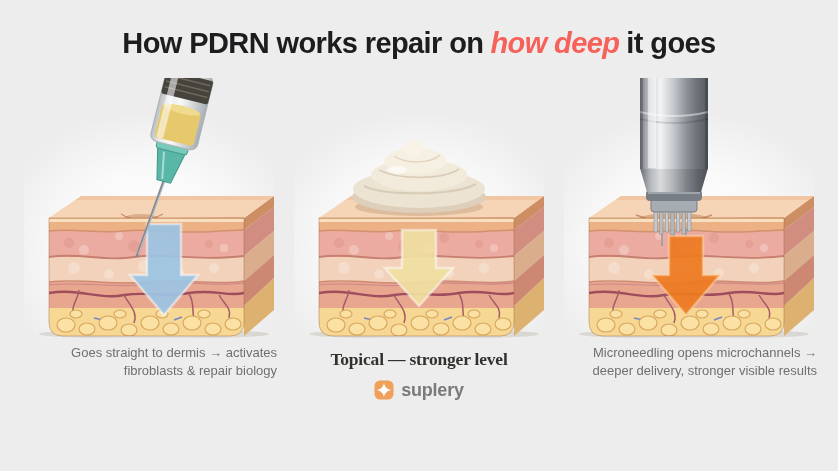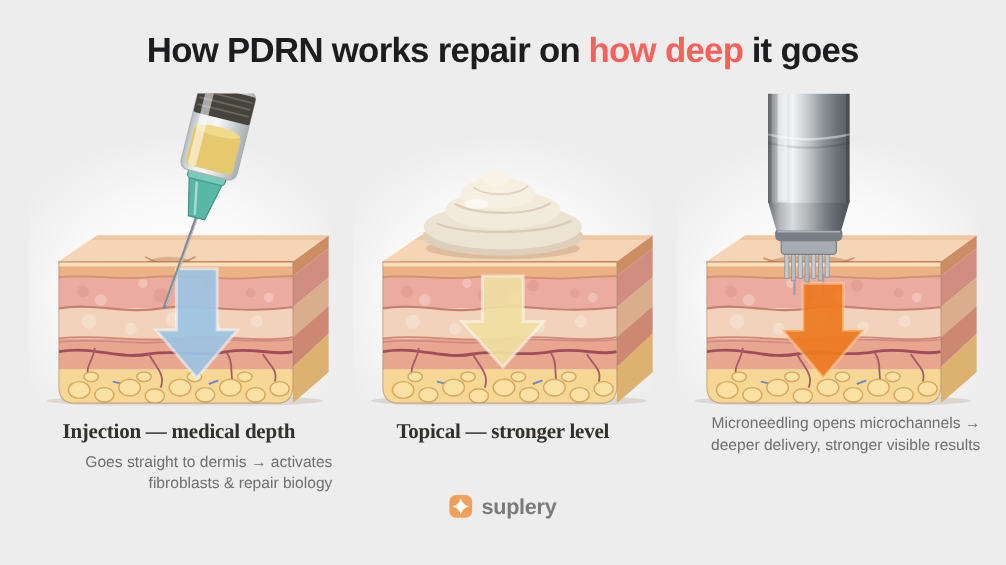--- a/index.html
+++ b/index.html
@@ -1,20 +1,20 @@
 <!DOCTYPE html>
 <html style="--background: #ededed; --accent: #f6615a; --title-color: #1d1d1f; --heading-color: #33312d; --body-color: #6f6f71;"><head>
 <meta charset="utf-8">
 <style>
   html,body{margin:0;padding:0;background:var(--background,#ededed);}
   .canvas{width:838px;height:471px;overflow:hidden;background:var(--background,#ededed);
     font-family:"Liberation Sans",sans-serif;position:relative;}
   .title{margin:0;padding-top:27px;text-align:center;font-size:29px;font-weight:700;
     letter-spacing:-0.6px;color:var(--title-color,#1d1d1f);}
-  .title .hl{color:var(--accent,#f6615a);margin:0 7px;}
+  .title .hl{color:var(--accent,#f6615a);font-style:italic;margin:0 7px;}
   .panels{display:flex;justify-content:center;margin-top:18px;}
   .panel{width:270px;display:flex;flex-direction:column;align-items:center;}
   svg.illus{display:block;}
   .heading{font-family:"Liberation Serif",serif;font-weight:700;font-size:17.5px;
     letter-spacing:-0.2px;color:var(--heading-color,#33312d);margin-top:11px;white-space:nowrap;}
   .desc{font-size:13px;line-height:1.4;color:var(--body-color,#6f6f71);text-align:right;
     margin-top:6px;max-width:256px;}
   .footer{display:flex;justify-content:center;align-items:flex-start;gap:7px;}
   .brand{font-weight:700;font-size:18px;color:#7a7a7c;letter-spacing:-0.2px;}
   .arrow{opacity:.92;}
@@ -150,21 +150,20 @@
           <ellipse cx="128" cy="27" rx="19" ry="4" fill="#f0da8c"></ellipse>
           <rect x="104" y="-8" width="48" height="24" rx="2" fill="#46423c"></rect>
           <g stroke="#6e685e" stroke-width="1.5">
               <line x1="106" y1="-3" x2="150" y2="-3"></line>
               <line x1="106" y1="3" x2="150" y2="3"></line>
               <line x1="106" y1="9" x2="150" y2="9"></line>
             </g>
           <rect x="110" y="-10" width="7" height="70" rx="3" fill="rgba(255,255,255,.55)"></rect>
         </g>
       </svg>
-      <div class="heading">Injection — medical depth</div>
       <div class="desc">Goes straight to dermis → activates fibroblasts &amp; repair biology</div>
     </div>
 
     <div class="panel">
       <svg class="illus" width="250" height="260" viewBox="0 0 250 260">
         <rect x="0" y="40" width="250" height="220" fill="url(#glow)"></rect>
         <g>
           <ellipse cx="130" cy="256" rx="115" ry="5" fill="rgba(110,80,50,.15)"></ellipse>
           <path d="M220,140 L250,118 L250,129 L220,152 Z" fill="#d6956a"></path>
           <path d="M220,152 L250,129 L250,153 L220,178 Z" fill="#d99588"></path>

